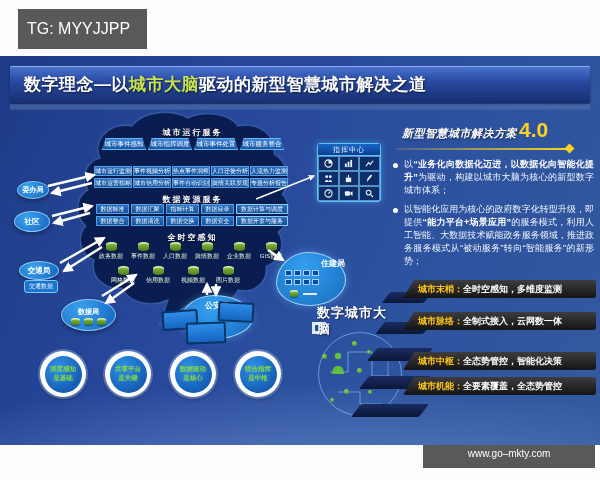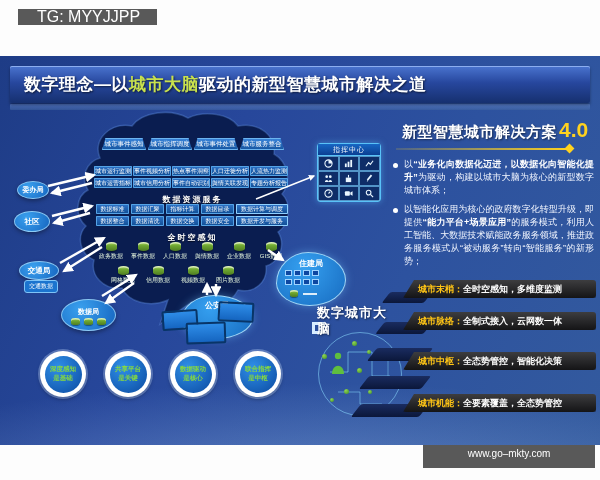--- a/index.html
+++ b/index.html
@@ -53,21 +53,21 @@
   
   .pc{z-index:4;width:46px;height:46px;border-radius:50%;background:#fff;top:351px;
     box-shadow:0 0 0 2px rgba(190,215,255,.35),0 2px 4px rgba(0,0,0,.35);
     display:flex;align-items:center;justify-content:center;}
   .pc-in{width:37px;height:37px;border-radius:50%;
     background:radial-gradient(circle at 35% 30%,#2f8fe8,#0b4aa0);
     display:flex;flex-direction:column;align-items:center;justify-content:center;
     color:#86d93f;font-weight:bold;font-size:6.5px;line-height:1.35;text-align:center;}
   
   .rp-head{left:402px;top:118px;z-index:4;display:flex;align-items:baseline;gap:2px;}
-  .rp-head .h{font-size:15px;font-weight:bold;color:#fff;letter-spacing:.5px;text-shadow:1px 1px 2px rgba(0,0,0,.5);}
+  .rp-head .h{font-size:11px;font-weight:bold;color:#fff;letter-spacing:.5px;text-shadow:1px 1px 2px rgba(0,0,0,.5);font-style:italic;}
   .rp-head .v{font-size:21px;font-weight:bold;color:#ffd21f;}
   .rp-line{left:396px;top:148px;width:172px;height:2px;z-index:4;
     background:linear-gradient(90deg,rgba(255,210,31,.15),#ffd21f);}
   .rp-diamond{left:566px;top:145px;width:7px;height:7px;background:#ffd21f;transform:rotate(45deg);z-index:4;}
   .dot{width:5px;height:5px;border-radius:50%;background:#fff;z-index:4;}
   .btext{width:190px;font-size:9px;line-height:13px;color:#f2f6ff;text-align:justify;z-index:4;left:404px;}
   .btext .em{font-weight:bold;color:#fff;}
   .fb{left:403px;width:193px;height:18px;z-index:4;border-radius:3px;font-size:9px;
     background:linear-gradient(180deg,#3d3d3f,#141416);
     clip-path:polygon(11px 0,100% 0,100% 100%,0 100%);
@@ -85,21 +85,21 @@
   .brainlabel{left:317px;top:305px;width:78px;z-index:4;color:#fff;font-weight:bold;font-size:13px;
     line-height:1.25;letter-spacing:1px;text-shadow:1px 1px 2px rgba(0,0,0,.5);}
   svg.ov{left:0;top:0;width:600px;height:480px;z-index:5;pointer-events:none;}
   svg.cloudsvg{left:70px;top:110px;z-index:1;}
 </style>
 </head>
 <body>
 
 <div id="page">
 
-  <div class="abs graybox" style="left:18px;top:9px;width:120px;height:16px;padding-left:19px;font-size:16px;">
+  <div class="abs graybox" style="left:18px;top:9px;width:120px;height:40px;padding-left:9px;font-size:16px;">
     <span>TG: MYYJJPP</span>
   </div>
   <div class="abs graybox" style="left:423px;top:438px;width:172px;height:30px;justify-content:center;font-size:10px;">
     <span>www.go–mkty.com</span>
   </div>
 
   <div class="abs" id="slide"></div>
 
   <div class="abs titlebar">
     <div class="t">
@@ -108,20 +108,21 @@
   </div>
   <div class="abs titlestrip"></div>
 
   <svg class="abs cloudsvg" width="240" height="225" viewBox="0 0 240 225">
     <path d="M 30,48 C 22,30 40,12 62,16 C 72,2 100,-2 118,8 C 135,0 160,4 168,16 C 190,12 206,26 204,44
              C 218,52 222,72 212,84 C 222,94 220,114 208,122 C 216,134 210,152 196,156 C 198,172 184,184 168,180
              C 160,196 138,202 122,192 L 90,214 L 98,190 C 80,198 58,192 52,178 C 34,180 20,166 24,150
              C 10,144 6,126 16,116 C 4,106 6,86 18,80 C 10,68 16,52 30,48 Z" fill="#0a1d50" stroke="rgba(100,150,230,.35)" stroke-width="1.5"></path>
   </svg>
 
+  <div class="abs hdr" style="top:127px;">城市运行服务</div>
   <div class="abs sbox" style="left:102px;top:138px;width:44px;height:12px;">城市事件感知</div>
   <div class="abs sbox" style="left:148px;top:138px;width:44px;height:12px;">城市指挥调度</div>
   <div class="abs sbox" style="left:194px;top:138px;width:44px;height:12px;">城市事件处置</div>
   <div class="abs sbox" style="left:240px;top:138px;width:44px;height:12px;">城市服务整合</div>
 
   <div class="abs hdr" style="top:164px;margin-top:13px;">智能分析服务</div>
   <div class="abs sbox2" style="left:94px;top:166px;width:38px;height:10px;">城市运行监测</div>
   <div class="abs sbox2" style="left:133px;top:166px;width:38px;height:10px;">事件视频分析</div>
   <div class="abs sbox2" style="left:172px;top:166px;width:38px;height:10px;">热点事件洞察</div>
   <div class="abs sbox2" style="left:211px;top:166px;width:38px;height:10px;">人口迁徙分析</div>
@@ -169,21 +170,21 @@
     </div>
   </div>
 
   <div class="abs cloud" style="left:181px;top:295px;width:72px;height:44px;font-size:8px;display:flex;justify-content:center;align-items:flex-start;padding-top:4px;box-sizing:border-box;">
     <span>公安局</span>
   </div>
   <div class="abs folder" style="left:162px;top:310px;width:32px;height:16px;transform:rotate(-4deg);"></div>
   <div class="abs folder" style="left:218px;top:302px;width:32px;height:16px;transform:rotate(3deg);"></div>
   <div class="abs folder" style="left:186px;top:322px;width:36px;height:18px;transform:rotate(-2deg);"></div>
 
-  <div class="abs cloud" style="left:276px;top:252px;width:70px;height:54px;font-size:8px;display:flex;justify-content:center;align-items:flex-start;padding-top:5px;box-sizing:border-box;">
+  <div class="abs cloud" style="left:276px;top:252px;width:70px;height:54px;font-size:8px;display:flex;justify-content:flex-end;align-items:flex-start;padding-top:5px;box-sizing:border-box;">
     <span>住建局</span>
   </div>
   <div class="abs sq" style="left:285px;top:270px;"></div>
   <div class="abs sq" style="left:294px;top:270px;"></div>
   <div class="abs sq" style="left:303px;top:270px;"></div>
   <div class="abs sq" style="left:312px;top:270px;"></div>
   <div class="abs sq" style="left:285px;top:279px;"></div>
   <div class="abs sq" style="left:294px;top:279px;"></div>
   <div class="abs sq" style="left:303px;top:279px;"></div>
   <div class="abs sq" style="left:312px;top:279px;"></div>
@@ -323,21 +324,21 @@
     <span class="desc">全制式接入，云网数一体</span>
   </div>
   <div class="abs fb" style="top:280px;">
     <span class="lab">城市末梢：</span>
     <span class="desc">全时空感知，多维度监测</span>
   </div>
   <div class="abs fb" style="top:352px;font-family:Liberation Mono, monospace;">
     <span class="lab">城市中枢：</span>
     <span class="desc">全态势管控，智能化决策</span>
   </div>
-  <div class="abs fb" style="top:377px;margin-top:17px;">
+  <div class="abs fb" style="top:377px;">
     <span class="lab">城市机能：</span>
     <span class="desc">全要素覆盖，全态势管控</span>
   </div>
 
   <svg class="abs ov" viewBox="0 0 600 480">
     <defs>
       <marker id="ar" viewBox="0 0 10 10" refX="8" refY="5" markerWidth="4.5" markerHeight="4.5" orient="auto-start-reverse">
         <path d="M0,0 L10,5 L0,10 Z" fill="#fff"></path>
       </marker>
     </defs>

